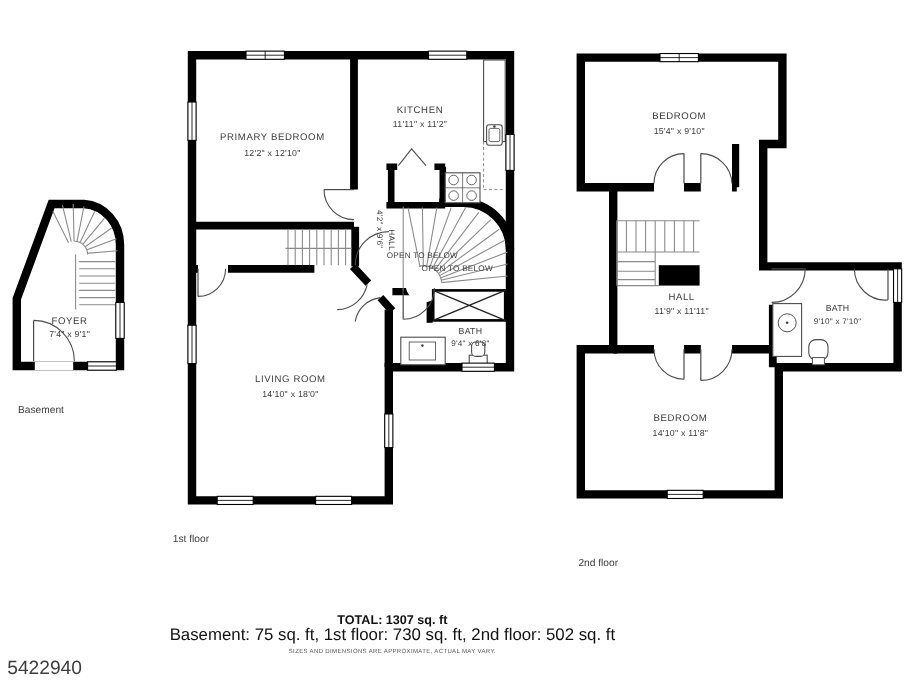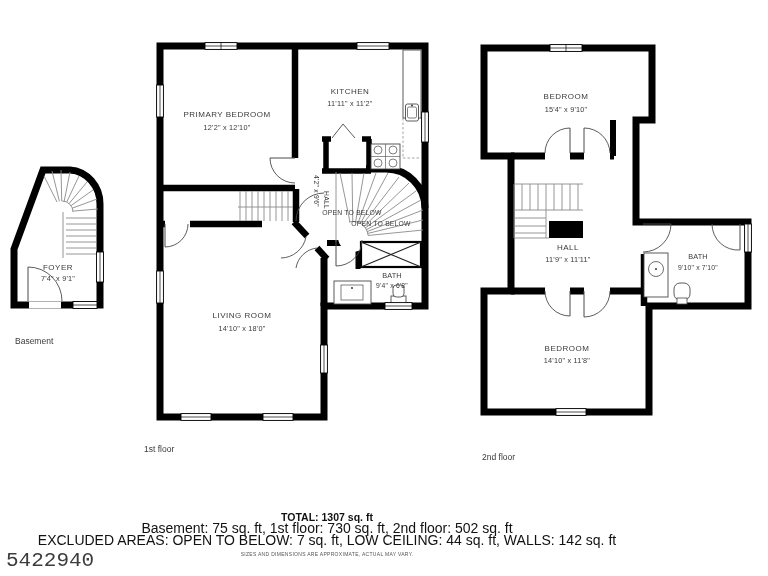--- a/index.html
+++ b/index.html
@@ -13,21 +13,21 @@
   .rdims{font-size:7.3px;letter-spacing:.2px;text-anchor:middle;}
   .tiny{font-size:6.8px;letter-spacing:.2px;text-anchor:middle;}
   .caption{position:absolute;font-size:8.5px;color:#3a3a3a;text-align:right;}
   #summary{
     position:absolute;left:0;top:511px;width:654px;text-align:center;color:#111;
   }
   #summary .total{font-size:10.5px;font-weight:bold;line-height:12px;}
   #summary .line{font-size:14px;line-height:11.5px;}
   #summary .disclaimer{font-size:5px;color:#555;letter-spacing:.3px;margin-top:5px;}
   #listing-id{
-    position:absolute;left:6px;top:549px;font-size:21px;color:#3d3d3d;font-family:Liberation Mono, monospace;
+    position:absolute;left:6px;top:549px;font-size:16px;color:#3d3d3d;
   }
 </style>
 </head>
 <body>
 
 <svg width="768" height="576" viewBox="0 0 768 576">
 
   <g>
     <path d="M 43,170 L 70,170 A 32 34 0 0 1 100,204 L 100,305 L 14,305 L 14,249 Z" fill="#ffffff" stroke="#000000" stroke-width="7" stroke-linejoin="miter"></path>
 
@@ -254,22 +254,21 @@
     <text class="rdims" x="568" y="262">11'9" x 11'11"</text>
     <text class="rdims" x="698" y="259">BATH</text>
     <text class="tiny" x="698" y="270">9'10" x 7'10"</text>
     <text class="rlabel" x="567" y="351">BEDROOM</text>
     <text class="rdims" x="567" y="363">14'10" x 11'8"</text>
   </g>
 </svg>
 
 <div class="caption" style="left:15px;top:336px;">Basement</div>
 <div class="caption" style="left:144px;top:444px;">1st floor</div>
-<div class="caption" style="left:482px;top:452px;">2nd floor</div>
+<div class="caption" style="left:482px;top:464px;">2nd floor</div>
 
 <div id="summary">
   <div class="total">TOTAL: 1307 sq. ft</div>
   <div class="line">Basement: 75 sq. ft, 1st floor: 730 sq. ft, 2nd floor: 502 sq. ft</div>
-  <div class="line">EXCLUDED AREAS: OPEN TO BELOW: 7 sq. ft, LOW CEILING: 44 sq. ft, WALLS: 142 sq. ft</div>
   <div class="disclaimer">SIZES AND DIMENSIONS ARE APPROXIMATE, ACTUAL MAY VARY.</div>
 </div>
 
 <div id="listing-id">5422940</div>
 
 </body></html>

